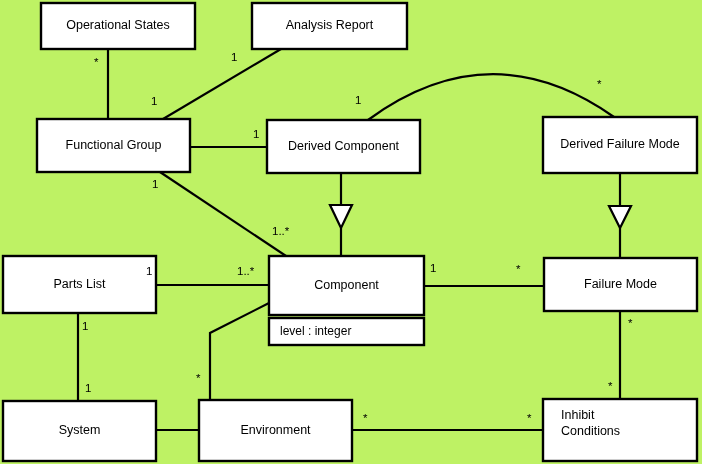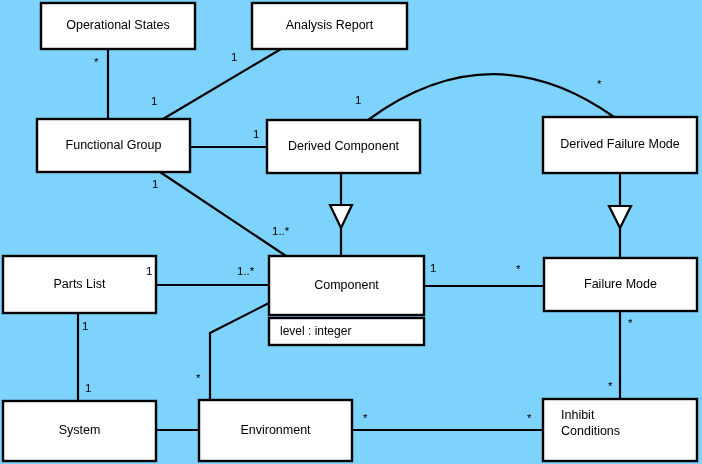--- a/index.html
+++ b/index.html
@@ -4,21 +4,21 @@
 <style>
   html, body {
     margin: 0;
     padding: 0;
     background: #ffffff;
   }
   #diagram-root {
     position: relative;
     width: 702px;
     height: 464px;
-    background: #7dd3fc;
+    background: #bef264;
     font-family: "Liberation Sans", sans-serif;
     overflow: hidden;
   }
   svg#uml-canvas {
     position: absolute;
     left: 0;
     top: 0;
     width: 702px;
     height: 464px;
     display: block;

